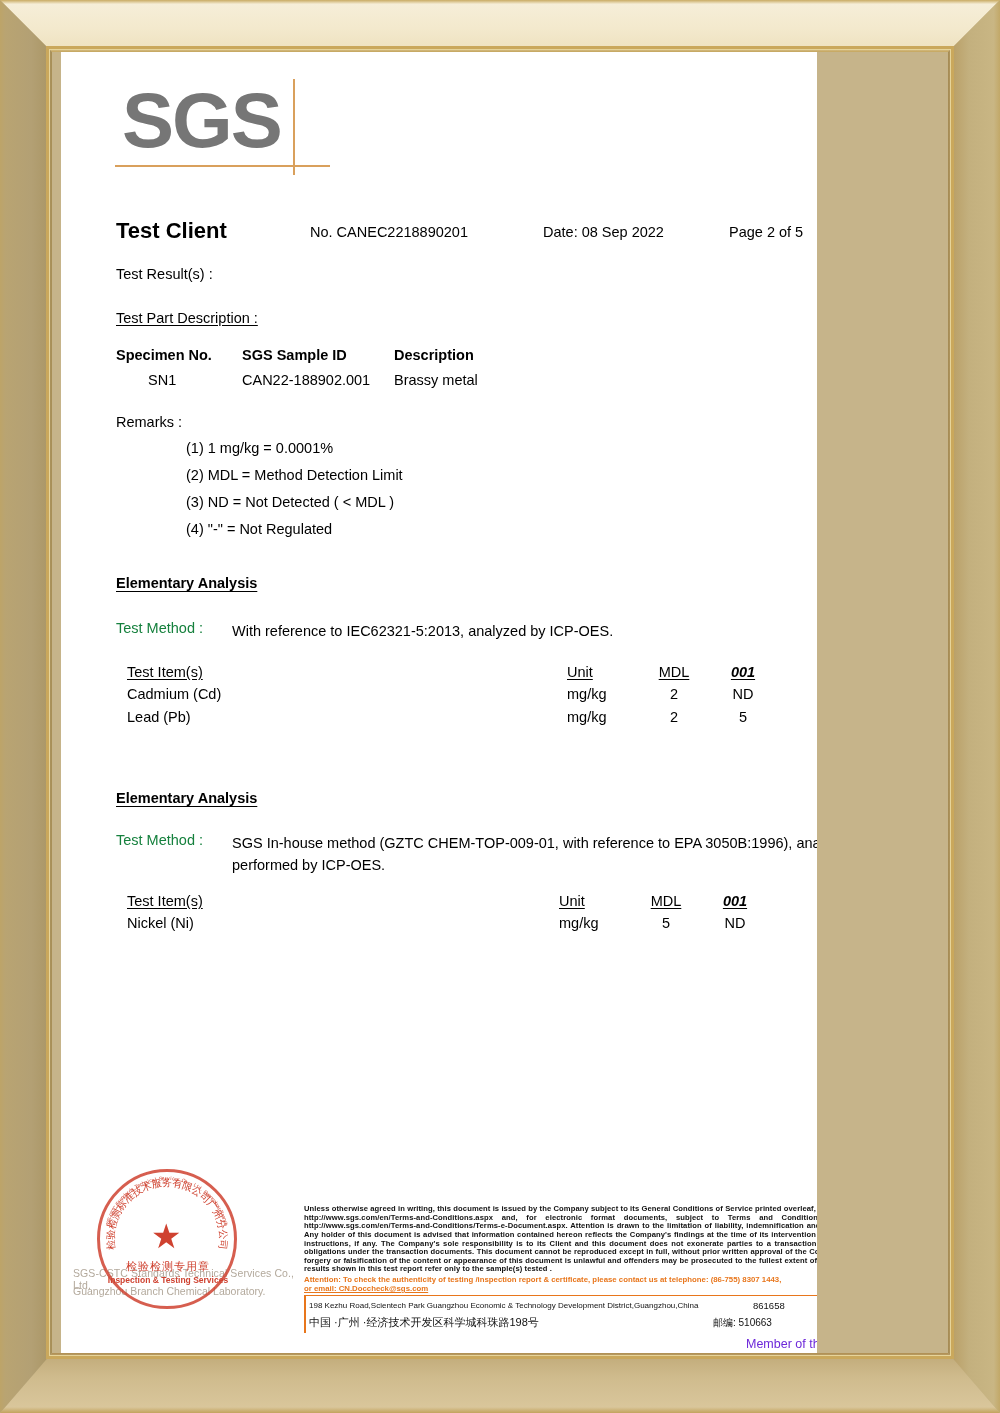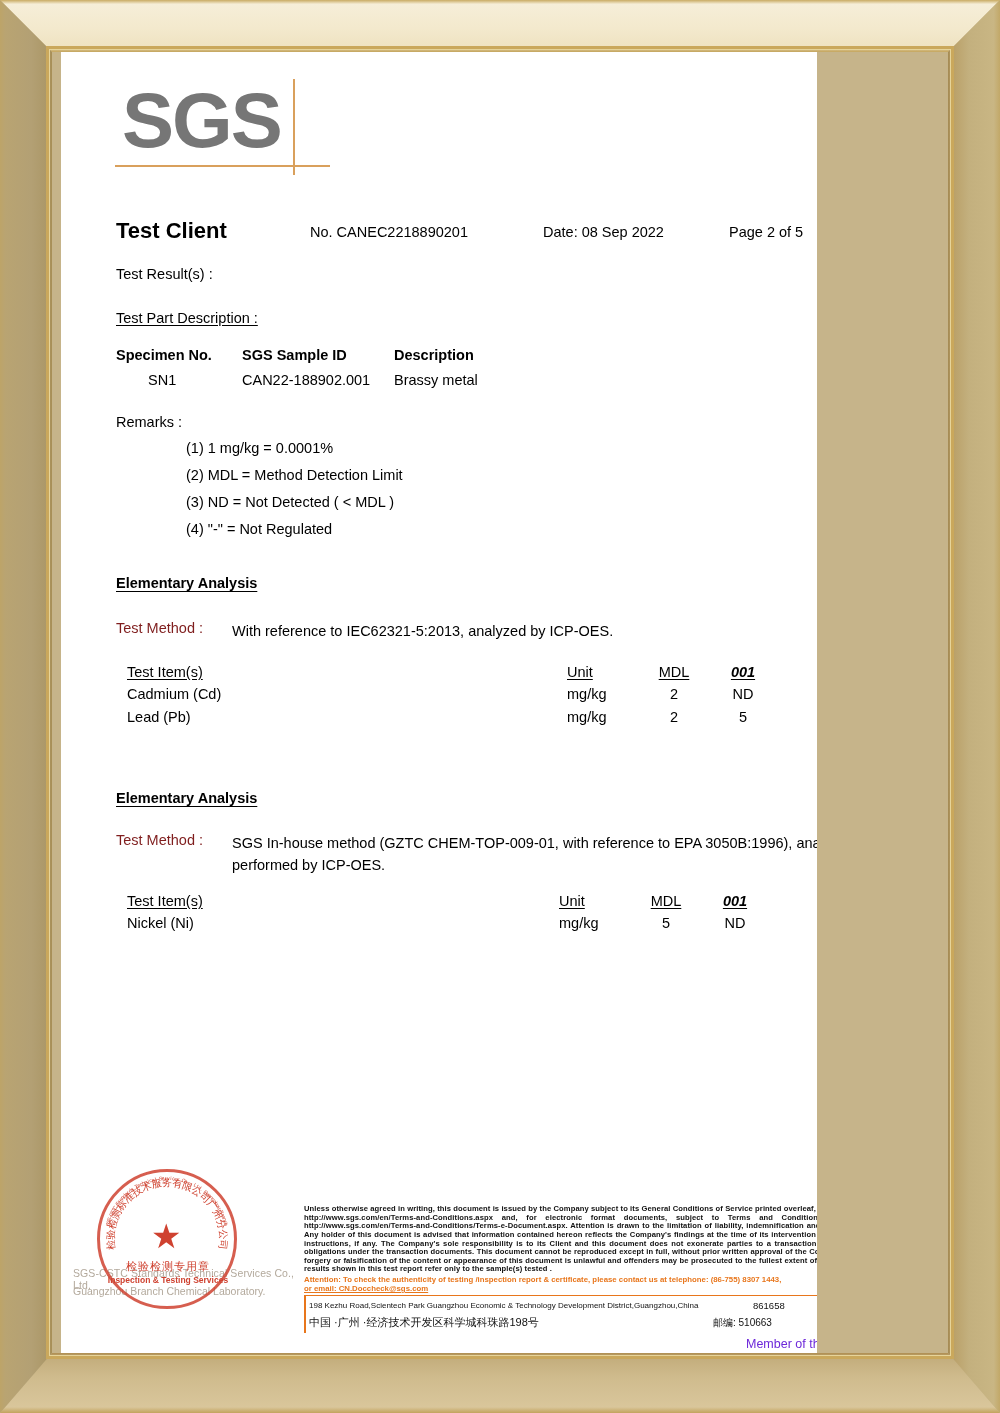--- a/index.html
+++ b/index.html
@@ -114,21 +114,21 @@
 
   #remarks-label { position:absolute; left:55px; top:362px; }
   #remarks-list { position:absolute; left:125px; top:388px; font-size:14.5px; }
 
   
   .sec-title {
     position:absolute; left:55px;
     font-size:14.5px; font-weight:bold; color:#000;
     text-decoration:underline; text-underline-offset:3px;
   }
-  .method-label { position:absolute; left:55px; font-size:14.5px; color:#7f1d1d; }
+  .method-label { position:absolute; left:55px; font-size:14.5px; color:#15803d; }
   .method-text  { position:absolute; left:171px; font-size:14.5px; color:#000; width:730px; line-height:22px; }
 
   .res-table { position:absolute; font-size:14.5px; color:#000; }
   .res-table .r { position:relative; height:22px; }
   .res-table .item { position:absolute; left:0; }
   .res-table .unit { position:absolute; width:70px; text-align:left; }
   .res-table .mdl  { position:absolute; width:50px; text-align:center; }
   .res-table .v001 { position:absolute; width:60px; text-align:center; }
   .res-table .hdr-r .item,
   .res-table .hdr-r .unit,

